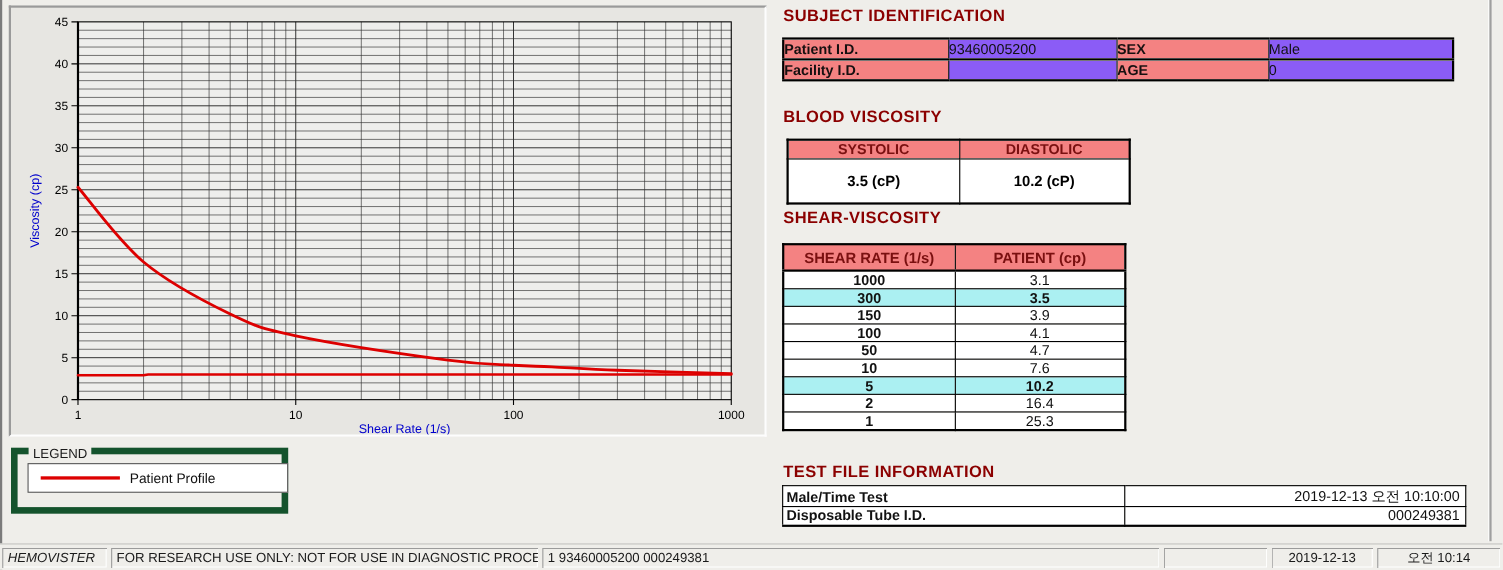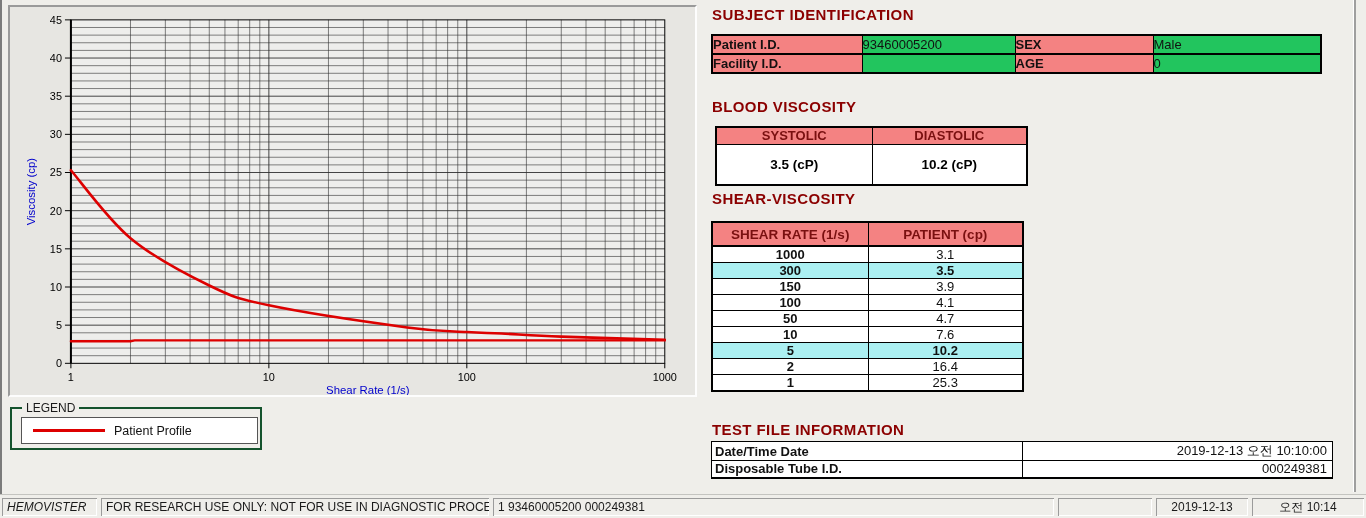--- a/index.html
+++ b/index.html
@@ -18,22 +18,22 @@
   .chart-panel{
     position:absolute;left:8px;top:5px;width:689px;height:392px;
     box-sizing:border-box;background:#E7E6E2;
     border:2px solid;border-color:#9a9a9a #fdfdfd #fdfdfd #9a9a9a;
   }
   .chart-panel svg{position:absolute;left:0;top:0;}
   svg text{font-family:"Liberation Sans","DejaVu Sans",sans-serif;}
 
   
   .legend-box{
-    position:absolute;left:10px;top:407px;width:252px;height:43px;
-    border:2px solid #14532d;box-sizing:border-box;text-decoration:underline;
+    position:absolute;left:10px;top:407px;width:252px;height:60px;
+    border:6px solid #14532d;box-sizing:border-box;text-decoration:underline;
   }
   .legend-caption{
     position:absolute;left:10px;top:-8px;padding:0 4px;background:var(--window-bg,#EFEEEA);
     font-size:12px;color:#1a1a1a;
   }
   .legend-inner{
     position:absolute;left:9px;top:8px;width:237px;height:27px;
     background:#ffffff;border:1px solid #555;box-sizing:border-box;
     display:flex;align-items:center;
   }
@@ -45,21 +45,21 @@
     position:absolute;left:712px;font-size:15px;font-weight:700;
     color:var(--title,#8B0000);letter-spacing:.4px;white-space:nowrap;
   }
   table{border-collapse:collapse;table-layout:fixed;position:absolute;}
   td,th{box-sizing:border-box;overflow:hidden;white-space:nowrap;}
 
   .tbl-subject{left:711px;top:34px;width:609px;border:2px solid #000;}
   .tbl-subject td{border:1px solid #000;border-top:2px solid #000;border-bottom:2px solid #000;
     height:19px;font-size:13px;padding:0;}
   .tbl-subject td.lbl{background:var(--table-header-bg,#F48282);font-weight:700;color:#161010;}
-  .tbl-subject td.val{background:#22c55e;color:#111;}
+  .tbl-subject td.val{background:#8b5cf6;color:#111;}
 
   .tbl-blood{left:715px;top:126px;width:311px;border:2px solid #000;}
   .tbl-blood th{background:var(--table-header-bg,#F48282);color:var(--table-header-text,#7A1010);
     font-size:13px;font-weight:700;height:17px;border:1px solid #000;padding:0;text-align:center;}
   .tbl-blood td{background:#fff;color:#000;font-size:13.5px;font-weight:700;height:18px;
     border:1px solid #000;padding:12px;text-align:center;}
 
   .tbl-shear{left:711px;top:221px;width:311px;border:2px solid #000;}
   .tbl-shear th{background:var(--table-header-bg,#F48282);color:var(--table-header-text,#7A1010);
     font-size:13.5px;font-weight:700;height:24px;border:1px solid #000;border-bottom:2px solid #000;
@@ -310,21 +310,21 @@
 </table>
 
 <div class="sec-title" style="top:421px;">TEST FILE INFORMATION</div>
 <table class="tbl-testfile">
   <colgroup>
       <col style="width:311px">
       <col style="width:310px">
     </colgroup>
   <tbody>
       <tr>
-    <td class="lbl">Date/Time Date</td>
+    <td class="lbl">Male/Time Test</td>
     <td class="val">2019-12-13   오전 10:10:00</td>
   </tr>
   <tr>
     <td class="lbl">Disposable Tube I.D.</td>
     <td class="val">000249381</td>
   </tr>
 </tbody>
   </table>
 
 <div class="statusbar">

